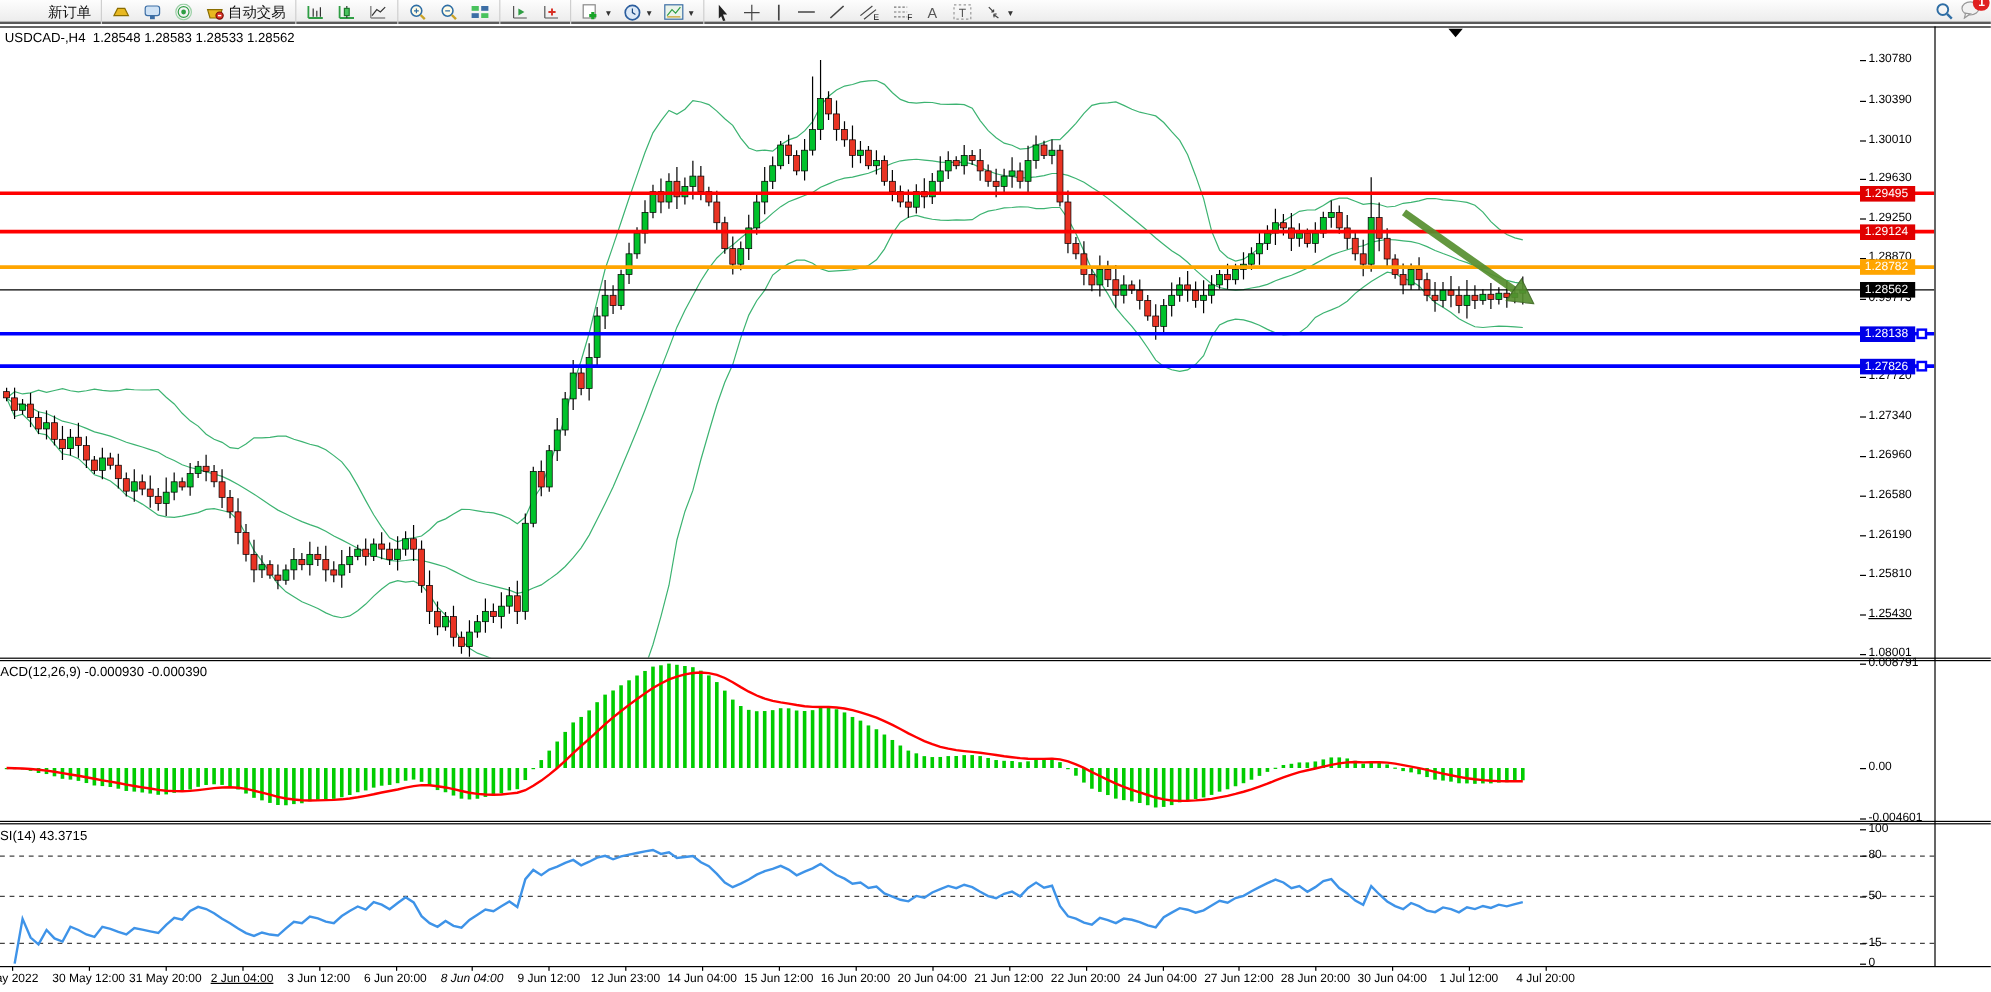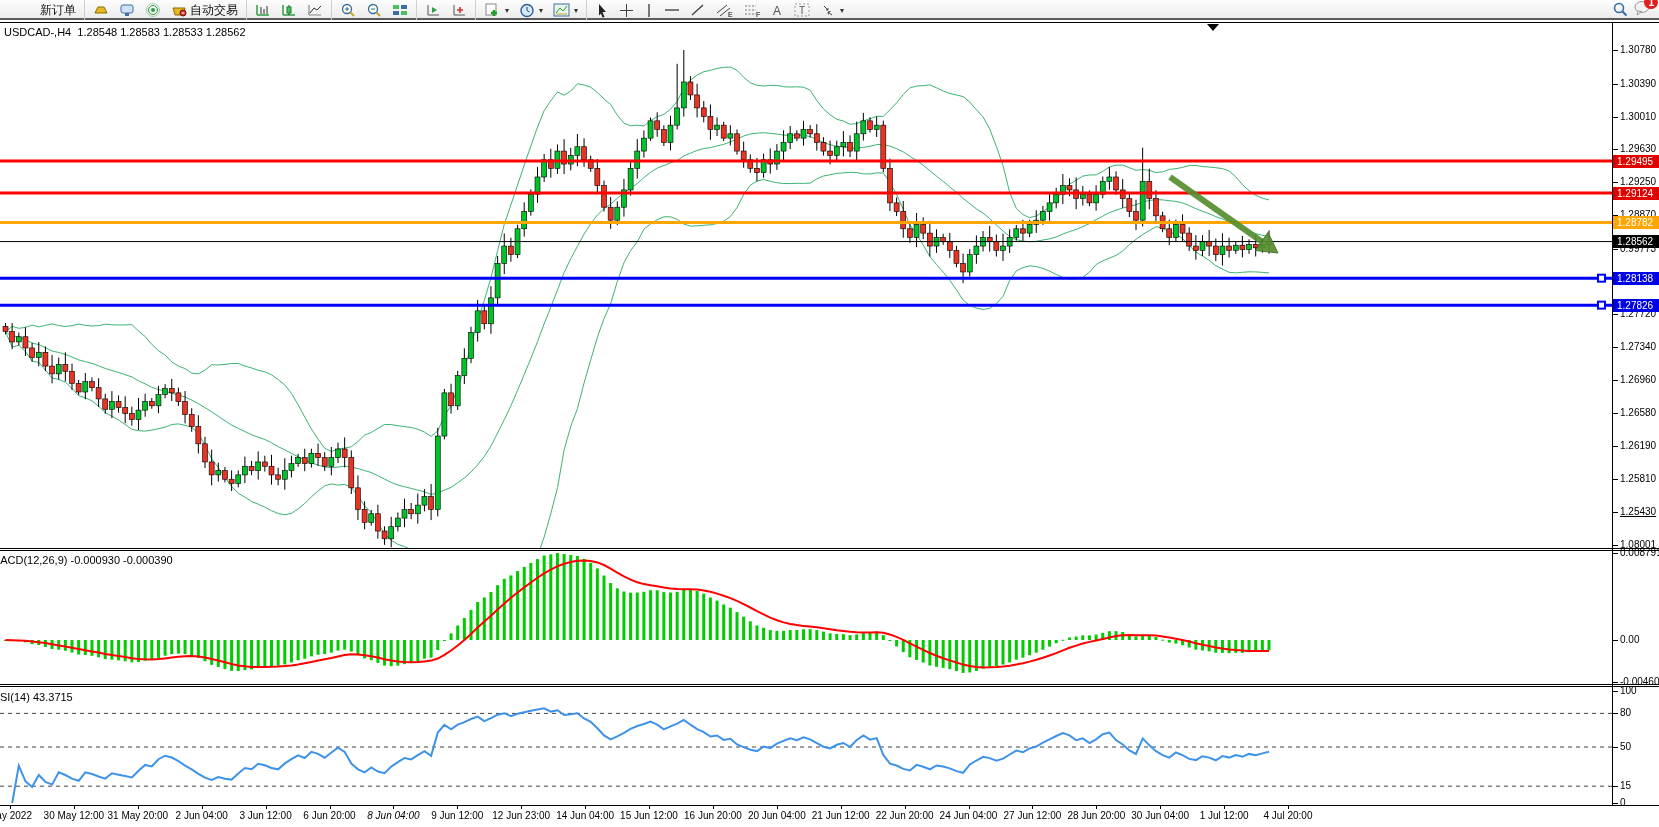--- a/index.html
+++ b/index.html
@@ -18,21 +18,21 @@
   .tf-btn.active { background:#fff; border:1px solid #8899aa; box-shadow:inset 0 0 2px #aab; }
   .dd { font-size:8px; color:#333; margin-left:1px; }
   .tb-spacer { flex:1; }
   .chat-wrap { position:relative; margin-right:8px; }
   .chat-badge { position:absolute; top:-4px; right:-7px; background:#e02020; color:#fff;
     border-radius:8px; font-size:10px; font-weight:bold; padding:0 4px; height:13px; line-height:13px; }
   
   .hline { position:absolute; left:0; width:1659px; height:1px; background:#000; z-index:20; }
   .vaxis { position:absolute; left:1612px; top:22px; width:1px; height:783px; background:#000; z-index:20; }
   .pane { position:absolute; left:0; background:#fff; }
-  .axis-col { position:absolute; left:1613px; top:22px; width:46px; height:724px; z-index:25; }
+  .axis-col { position:absolute; left:1550px; top:22px; width:46px; height:724px; z-index:25; }
   .ticklbl { position:absolute; left:7px; font-size:10px; color:#000; white-space:nowrap; }
   .tickdash { position:absolute; left:0; width:5px; height:1px; background:#000; }
   .badge { position:absolute; left:0; width:46px; height:13px; color:#fff; font-size:10px;
     line-height:13px; padding-left:4px; z-index:30; }
   .hdr { position:absolute; left:4px; top:26px; font-size:11px; color:#000; z-index:22; }
   .panel-lbl { position:absolute; font-size:11px; color:#000; z-index:22; white-space:nowrap; overflow:hidden; }
   .time-lbl { position:absolute; top:810px; transform:translateX(-50%); font-size:10px; color:#000; white-space:nowrap; }
   .time-tick { position:absolute; top:805px; width:1px; height:4px; background:#000; }
 </style>
 </head>
@@ -960,21 +960,21 @@
     <div class="badge" style="top: 276.628px; background: rgb(0, 0, 232);">1.27826</div>
   </div>
 <div id="time-axis">
     <div class="time-tick" style="left: 10px;"></div>
     <div class="time-lbl" style="left: 10px;">May 2022</div>
     <div class="time-tick" style="left: 73.9px;"></div>
     <div class="time-lbl" style="left: 73.9px;">30 May 12:00</div>
     <div class="time-tick" style="left: 137.8px;"></div>
     <div class="time-lbl" style="left: 137.8px;">31 May 20:00</div>
     <div class="time-tick" style="left: 201.7px;"></div>
-    <div class="time-lbl" style="left: 201.7px;">2 Jun 04:00</div>
+    <div class="time-lbl" style="left: 201.7px; text-decoration: underline;">2 Jun 04:00</div>
     <div class="time-tick" style="left: 265.6px;"></div>
     <div class="time-lbl" style="left: 265.6px;">3 Jun 12:00</div>
     <div class="time-tick" style="left: 329.5px;"></div>
     <div class="time-lbl" style="left: 329.5px;">6 Jun 20:00</div>
     <div class="time-tick" style="left: 393.4px;"></div>
     <div class="time-lbl" style="left: 393.4px; font-style: italic;">8 Jun 04:00</div>
     <div class="time-tick" style="left: 457.3px;"></div>
     <div class="time-lbl" style="left: 457.3px;">9 Jun 12:00</div>
     <div class="time-tick" style="left: 521.2px;"></div>
     <div class="time-lbl" style="left: 521.2px;">12 Jun 23:00</div>

